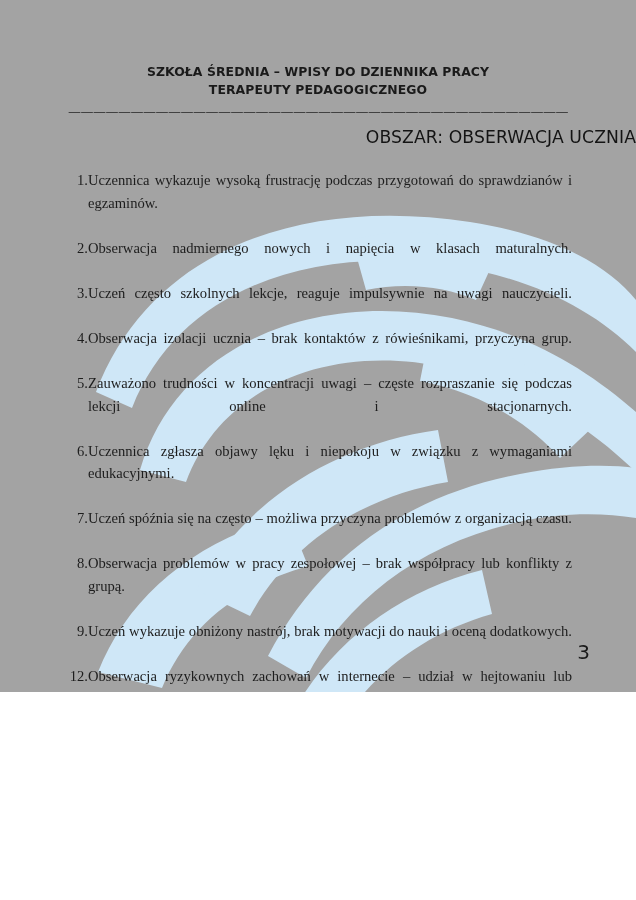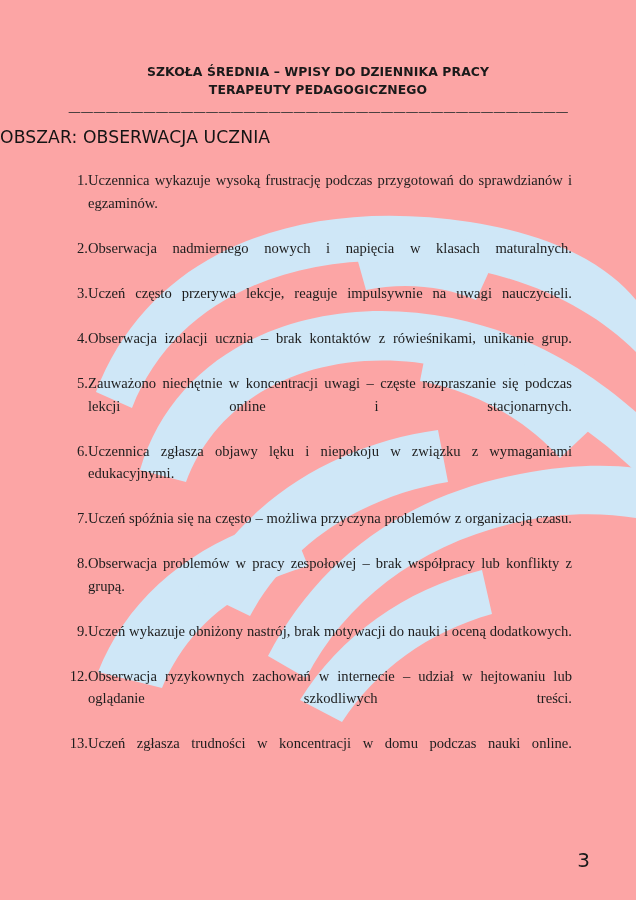--- a/index.html
+++ b/index.html
@@ -5,22 +5,22 @@
 <style>
   html, body {
     margin: 0;
     padding: 0;
     background: #ffffff;
   }
 
   .page {
     position: relative;
     width: 636px;
-    height: 900px;
-    background: #fca5a5;
+    height: 692px;
+    background: #a3a3a3;
     overflow: hidden;
     font-family: "Liberation Serif", "DejaVu Serif", serif;
   }
 
   
   .watermark {
     position: absolute;
     left: 0;
     top: 0;
     width: 636px;
@@ -57,21 +57,21 @@
     overflow: hidden;
     white-space: nowrap;
     height: 18px;
     line-height: 18px;
   }
 
   .section-heading {
     font-family: "DejaVu Sans", "Liberation Sans", sans-serif;
     font-weight: normal;
     font-size: 17.2px;
-    text-align: left;
+    text-align: right;
     color: #141414;
     margin-top: 6px;
     letter-spacing: 0.1px;
   }
 
   
   ol.entries {
     list-style: none;
     margin: 0;
     padding: 0;
@@ -154,29 +154,29 @@
       <li>
         <span class="num">1.</span>
         <span class="txt">Uczennica wykazuje wysoką frustrację podczas przygotowań do sprawdzianów i egzaminów.</span>
       </li>
       <li>
         <span class="num">2.</span>
         <span class="txt">Obserwacja nadmiernego nowych i napięcia w klasach maturalnych.</span>
       </li>
       <li>
         <span class="num">3.</span>
-        <span class="txt">Uczeń często przerywa lekcje, reaguje impulsywnie na uwagi nauczycieli.</span>
+        <span class="txt">Uczeń często szkolnych lekcje, reaguje impulsywnie na uwagi nauczycieli.</span>
       </li>
       <li>
         <span class="num">4.</span>
-        <span class="txt">Obserwacja izolacji ucznia – brak kontaktów z rówieśnikami, unikanie grup.</span>
+        <span class="txt">Obserwacja izolacji ucznia – brak kontaktów z rówieśnikami, przyczyna grup.</span>
       </li>
       <li>
         <span class="num">5.</span>
-        <span class="txt">Zauważono niechętnie w koncentracji uwagi – częste rozpraszanie się podczas lekcji online i stacjonarnych.</span>
+        <span class="txt">Zauważono trudności w koncentracji uwagi – częste rozpraszanie się podczas lekcji online i stacjonarnych.</span>
       </li>
       <li>
         <span class="num">6.</span>
         <span class="txt">Uczennica zgłasza objawy lęku i niepokoju w związku z wymaganiami edukacyjnymi.</span>
       </li>
       <li>
         <span class="num">7.</span>
         <span class="txt">Uczeń spóźnia się na często – możliwa przyczyna problemów z organizacją czasu.</span>
       </li>
       <li>

